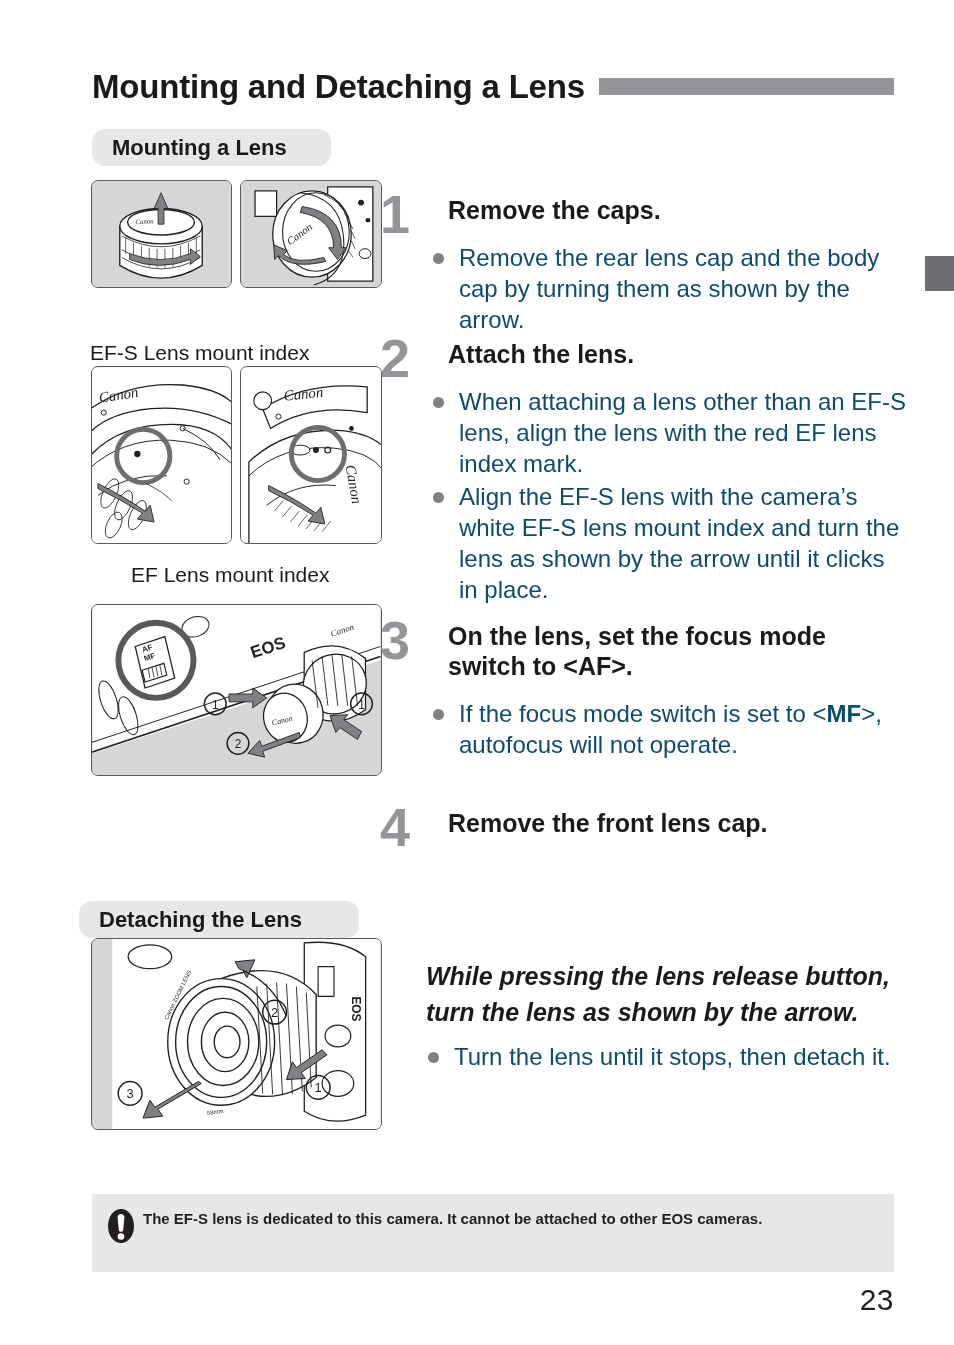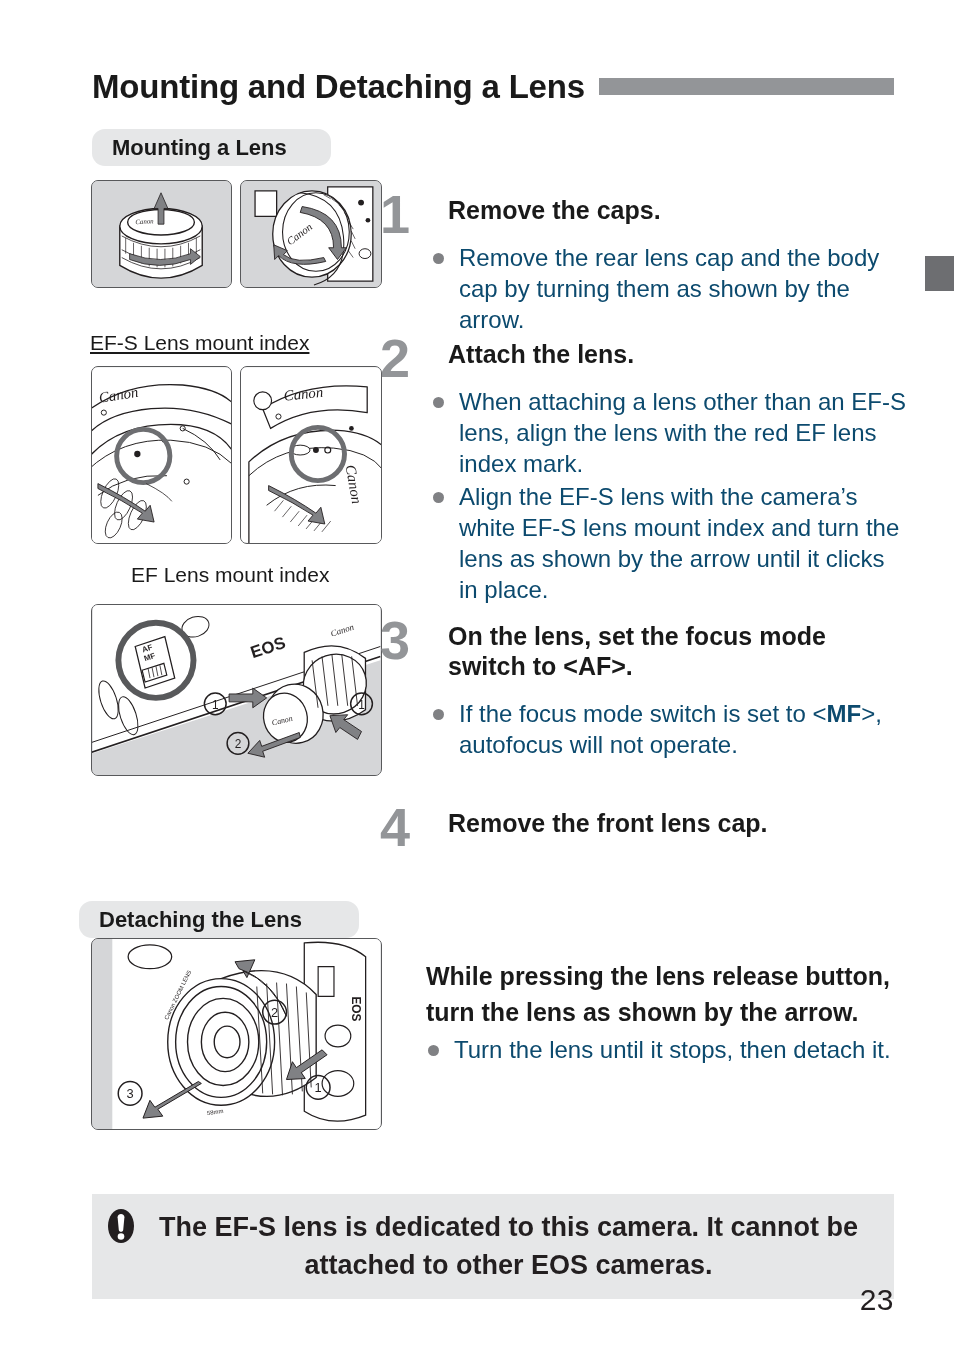--- a/index.html
+++ b/index.html
@@ -84,21 +84,21 @@
   #illus-3  { left: 91px; top: 604px; width: 291px; height: 172px; }
   #illus-4  { left: 91px; top: 938px; width: 291px; height: 192px; }
 
   
   .callout {
     position: absolute;
     font-size: 21px;
     color: #1a1a1a;
     white-space: nowrap;
   }
-  #callout-efs { left: 90px; top: 331px; text-decoration: underline; }
+  #callout-efs { left: 90px; top: 341px; }
   #callout-ef  { left: 131px; top: 563px; }
 
   
   .step {
     position: absolute;
     left: 386px;
     width: 522px;
   }
   #step-1 { top: 178px; }
   #step-2 { top: 322px; }
@@ -157,21 +157,22 @@
   #detach-text {
     position: absolute;
     left: 426px;
     top: 959px;
     width: 486px;
   }
   #detach-text .detach-head {
     font-size: 25px;
     font-weight: bold;
     line-height: 1.42;
-    margin: 0 0 4px 0;
+    margin: 0 0 11px 0;
+    font-style: italic;
   }
   #detach-text .bullets { padding-left: 0; }
 
   
   .caution {
     position: absolute;
     left: 92px;
     top: 1194px;
     width: 802px;
     min-height: 78px;
@@ -182,21 +183,21 @@
     align-items: flex-start;
   }
   .caution-icon {
     flex: 0 0 auto;
     width: 26px;
     height: 34px;
     margin-right: 9px;
     margin-top: 1px;
   }
   .caution-text {
-    font-size: 27px;
+    font-size: 15px;
     font-weight: bold;
     line-height: 1.42;
     color: #231f20;
     text-align: center;
   }
 
   
   .page-number {
     position: absolute;
     right: 60px;

